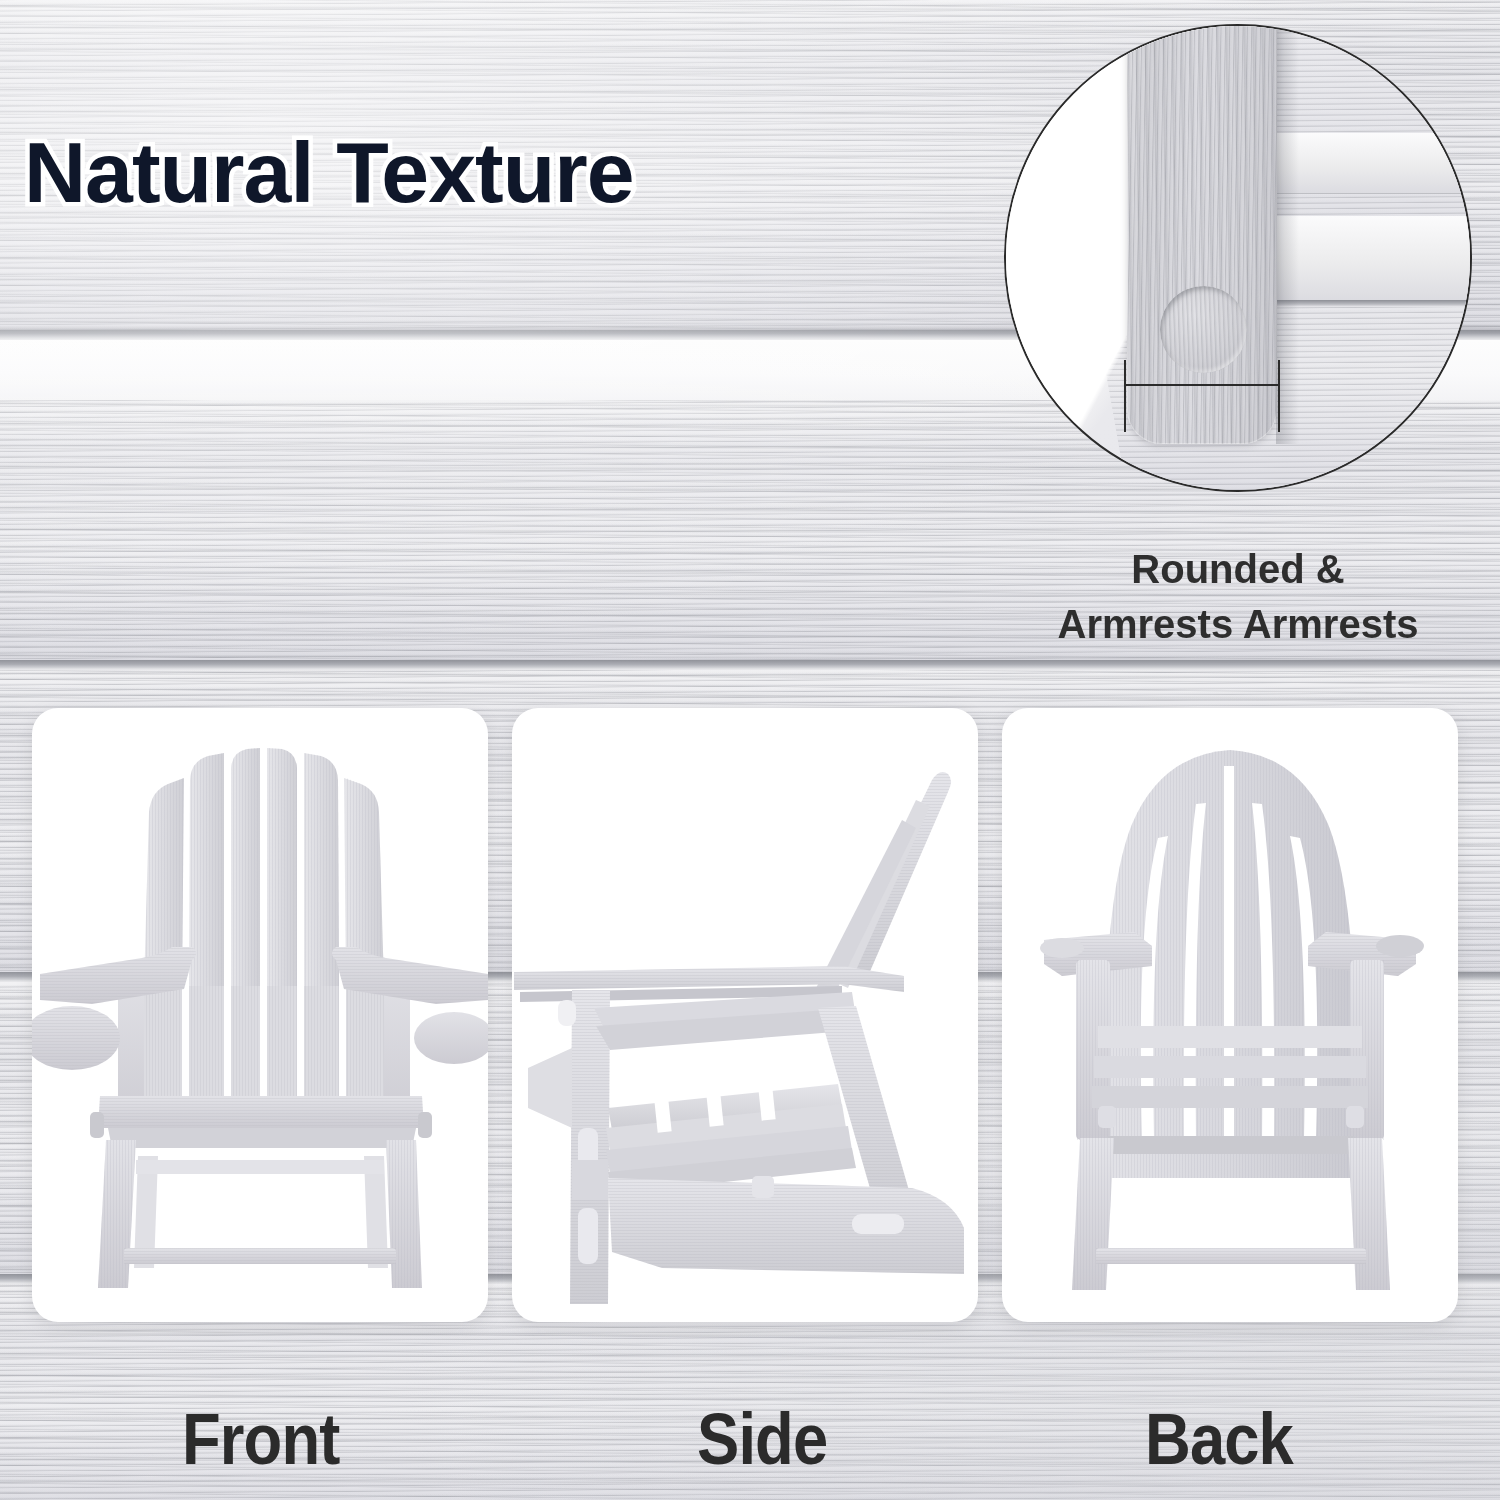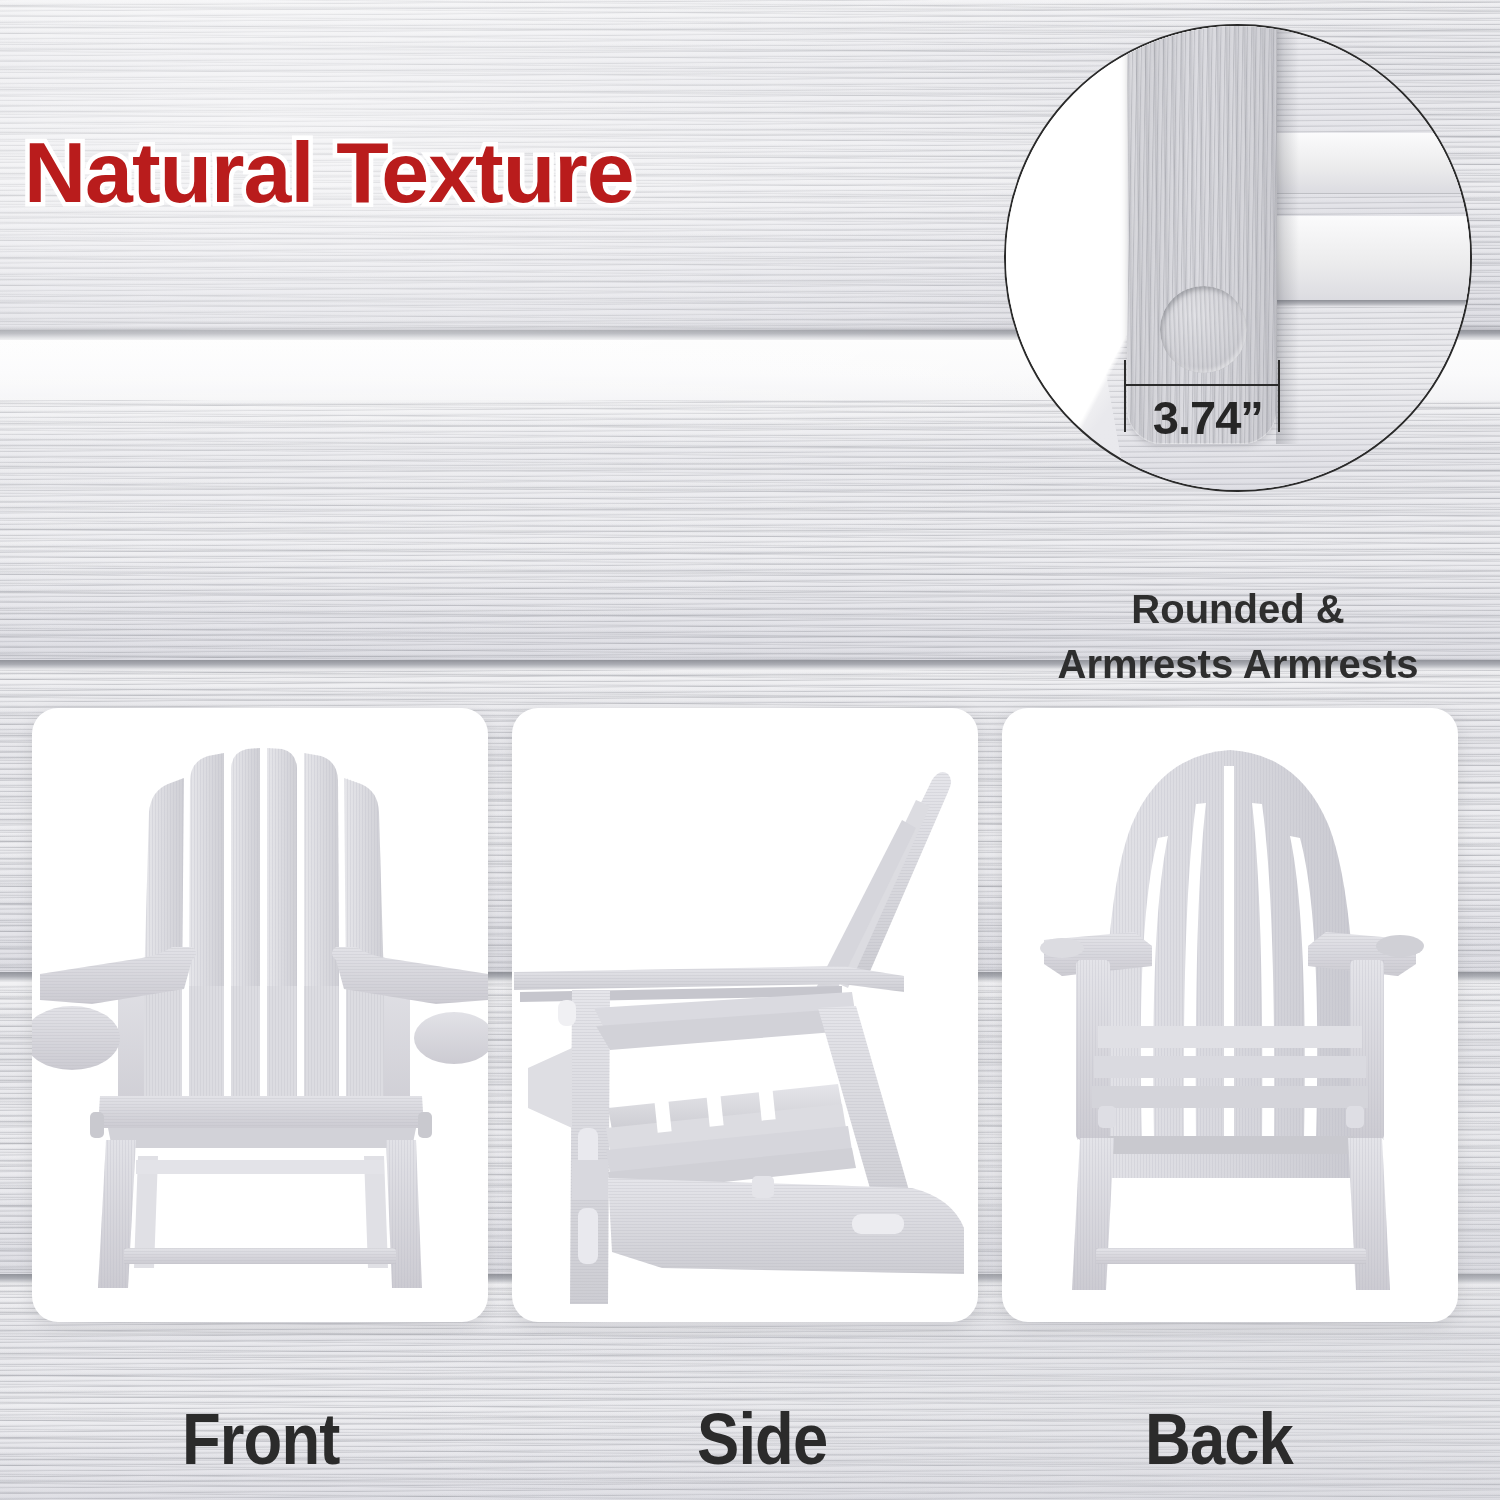--- a/index.html
+++ b/index.html
@@ -63,21 +63,21 @@
     position:absolute; inset:0; pointer-events:none;
     background:
       radial-gradient(120% 60% at 18% 8%, rgba(255,255,255,0.55), rgba(255,255,255,0) 60%),
       radial-gradient(90% 50% at 85% 92%, rgba(210,211,216,0.35), rgba(255,255,255,0) 65%);
   }
 
   
   #heading {
     position:absolute; left:24px; top:129px;
     font-size:86px; font-weight:bold; letter-spacing:-1px;
-    color:#b91c1c;
+    color:#0f172a;
     -webkit-text-stroke:9px #ffffff;
     paint-order:stroke fill;
     white-space:nowrap;
     line-height:1;
   }
 
   
   #callout {
     position:absolute; left:1004px; top:24px; width:468px; height:468px;
     border-radius:50%; overflow:hidden;
@@ -160,21 +160,20 @@
     margin-top:30px; text-align:center;
     font-size:47px; font-weight:bold; color:#262626; letter-spacing:-1px;
   }
 
   
   #callout-caption {
     position:absolute; left:1004px; top:542px; width:468px;
     text-align:center;
     font-size:40px; font-weight:bold; color:#2e2e2e;
     line-height:1.38;
-    margin-top:40px;
   }
 
   
   #cards { position:absolute; left:0; top:708px; width:1500px; height:614px; }
   .card {
     position:absolute; top:0; height:614px;
     background:#ffffff; border-radius:26px;
     box-shadow:0 5px 16px rgba(120,122,130,.18);
     overflow:hidden;
   }
@@ -229,21 +228,20 @@
     <div class="armrest">
       <div class="cupholder"></div>
     </div>
     <div class="armrest-shadow"></div>
 
     <div class="dim">
       <div class="tick l"></div>
       <div class="tick r"></div>
       <div class="bar"></div>
     </div>
-    <div class="dim-label">3.74”</div>
   </div>
 
   <div id="callout-caption">
     <div>Rounded &amp;</div>
     <div>Armrests Armrests</div>
   </div>
 
   <div id="cards">
 
     <div class="card c1">

